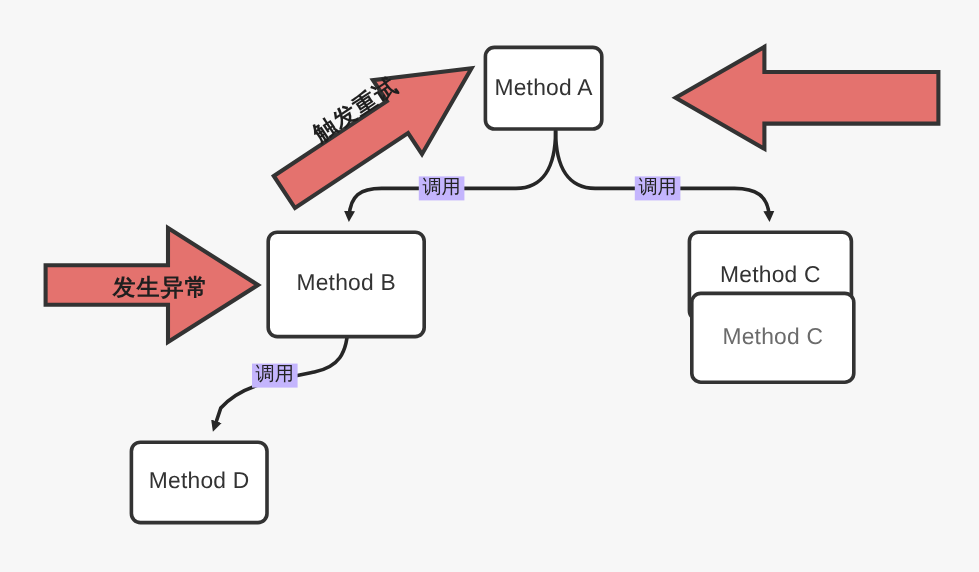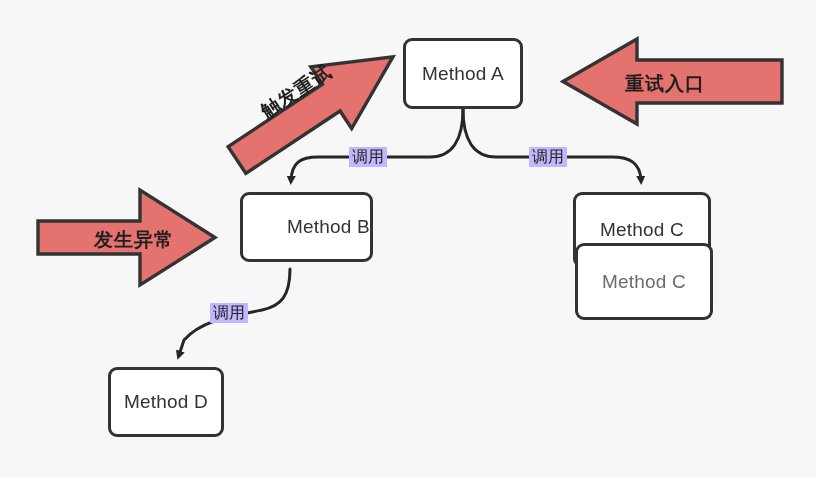--- a/index.html
+++ b/index.html
@@ -82,31 +82,30 @@
 
     <path d="M782,60 L637,60 L637,39 L563,81.5 L637,124 L637,103 L782,103 Z" fill="#e4726e" stroke="#333333" stroke-width="3.4" stroke-linejoin="miter"></path>
 
     <g transform="rotate(-33.5 237 160)">
       <path d="M237,144 L350,144 L350,123 L424,160 L350,197 L350,176 L237,176 Z" fill="#e4726e" stroke="#333333" stroke-width="3.4" stroke-linejoin="miter"></path>
     </g>
 
     <path d="M38,221 L140,221 L140,190 L215,237.5 L140,285 L140,254 L38,254 Z" fill="#e4726e" stroke="#333333" stroke-width="3.4" stroke-linejoin="miter"></path>
   </svg>
 
-  <div class="arrow-text" style="left:625px; top:71px;">重试入口</div>
 
   <div class="arrow-text" style="left:256px; top:103px; transform:rotate(-33.5deg); transform-origin:left top;">触发重试</div>
 
   <div class="arrow-text" style="left:94px; top:227px;">发生异常</div>
 
-  <div class="node" style="left:403px; top:38px; width:120px; height:71px;">
+  <div class="node" style="left:403px; top:38px; width:100px; height:71px;">
     <span>Method A</span>
   </div>
 
-  <div class="node" style="left:240px; top:192px; width:133px; height:70px;justify-content:flex-end;">
+  <div class="node" style="left:222px; top:192px; width:133px; height:90px;">
     <span>Method B</span>
   </div>
 
   <div class="node" style="left:573px; top:192px; width:138px; height:76px;">
     <span>Method C</span>
   </div>
 
   <div class="node muted" style="left:575px; top:243px; width:138px; height:77px;">
     <span>Method C</span>
   </div>

